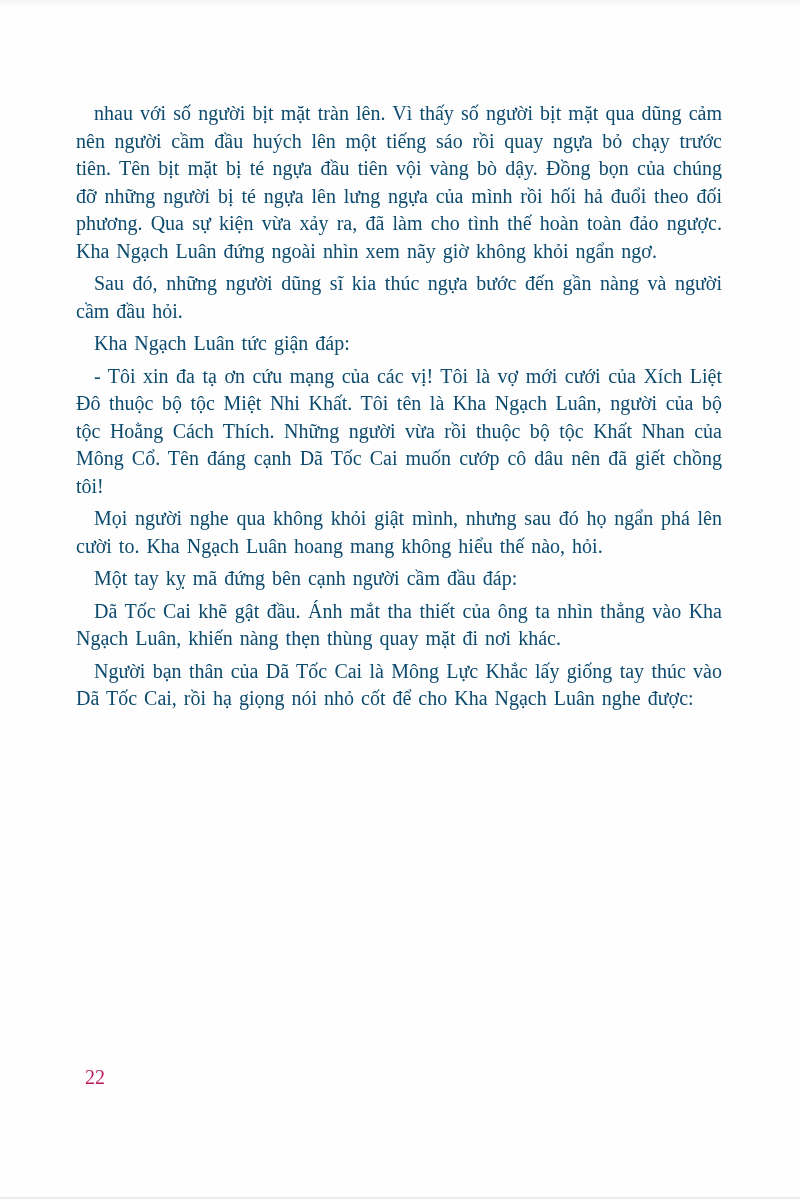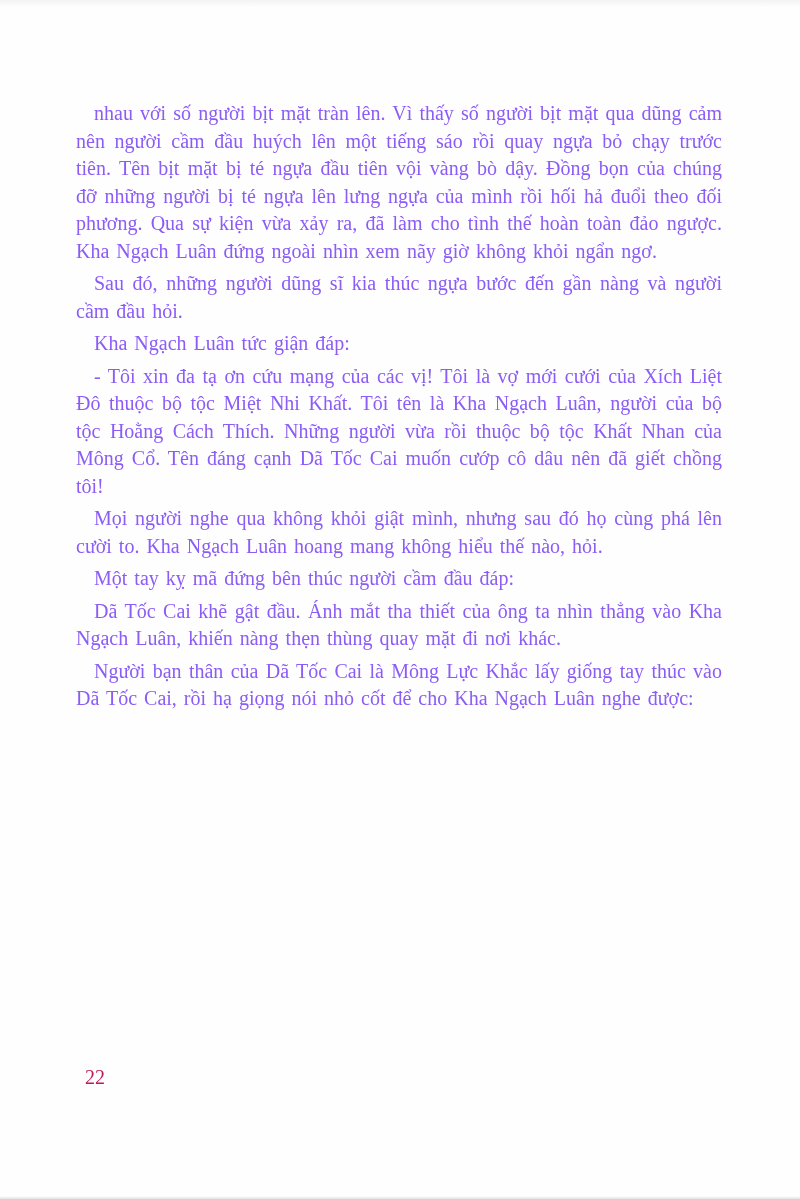--- a/index.html
+++ b/index.html
@@ -28,21 +28,21 @@
     background: linear-gradient(to top, #e2e2e2, rgba(255,255,255,0));
   }
   .text-block {
     position: absolute;
     left: 76px;
     top: 100px;
     width: 646px;
     font-size: 20px;
     line-height: 27.5px;
     text-align: justify;
-    color: #8b5cf6;
+    color: #0c4a6e;
     word-spacing: 2px;
   }
   .text-block p {
     margin: 0 0 5px 0;
     text-indent: 18px;
   }
   .page-number {
     position: absolute;
     left: 85px;
     top: 1066px;
@@ -54,22 +54,22 @@
 <body>
 
 <div class="page">
   <div class="scan-edge-top"></div>
 
   <div class="text-block">
     <p>nhau với số người bịt mặt tràn lên. Vì thấy số người bịt mặt qua dũng cảm nên người cầm đầu huých lên một tiếng sáo rồi quay ngựa bỏ chạy trước tiên. Tên bịt mặt bị té ngựa đầu tiên vội vàng bò dậy. Đồng bọn của chúng đỡ những người bị té ngựa lên lưng ngựa của mình rồi hối hả đuổi theo đối phương. Qua sự kiện vừa xảy ra, đã làm cho tình thế hoàn toàn đảo ngược. Kha Ngạch Luân đứng ngoài nhìn xem nãy giờ không khỏi ngẩn ngơ.</p>
     <p>Sau đó, những người dũng sĩ kia thúc ngựa bước đến gần nàng và người cầm đầu hỏi.</p>
     <p>Kha Ngạch Luân tức giận đáp:</p>
     <p>- Tôi xin đa tạ ơn cứu mạng của các vị! Tôi là vợ mới cưới của Xích Liệt Đô thuộc bộ tộc Miệt Nhi Khất. Tôi tên là Kha Ngạch Luân, người của bộ tộc Hoằng Cách Thích. Những người vừa rồi thuộc bộ tộc Khất Nhan của Mông Cổ. Tên đáng cạnh Dã Tốc Cai muốn cướp cô dâu nên đã giết chồng tôi!</p>
-    <p>Mọi người nghe qua không khỏi giật mình, nhưng sau đó họ cùng phá lên cười to. Kha Ngạch Luân hoang mang không hiểu thế nào, hỏi.</p>
-    <p>Một tay kỵ mã đứng bên thúc người cầm đầu đáp:</p>
+    <p>Mọi người nghe qua không khỏi giật mình, nhưng sau đó họ ngẩn phá lên cười to. Kha Ngạch Luân hoang mang không hiểu thế nào, hỏi.</p>
+    <p>Một tay kỵ mã đứng bên cạnh người cầm đầu đáp:</p>
     <p>Dã Tốc Cai khẽ gật đầu. Ánh mắt tha thiết của ông ta nhìn thẳng vào Kha Ngạch Luân, khiến nàng thẹn thùng quay mặt đi nơi khác.</p>
     <p>Người bạn thân của Dã Tốc Cai là Mông Lực Khắc lấy giống tay thúc vào Dã Tốc Cai, rồi hạ giọng nói nhỏ cốt để cho Kha Ngạch Luân nghe được:</p>
   </div>
 
   <div class="page-number">22</div>
 
   <div class="scan-edge-bottom"></div>
 </div>
 
 </body></html>

